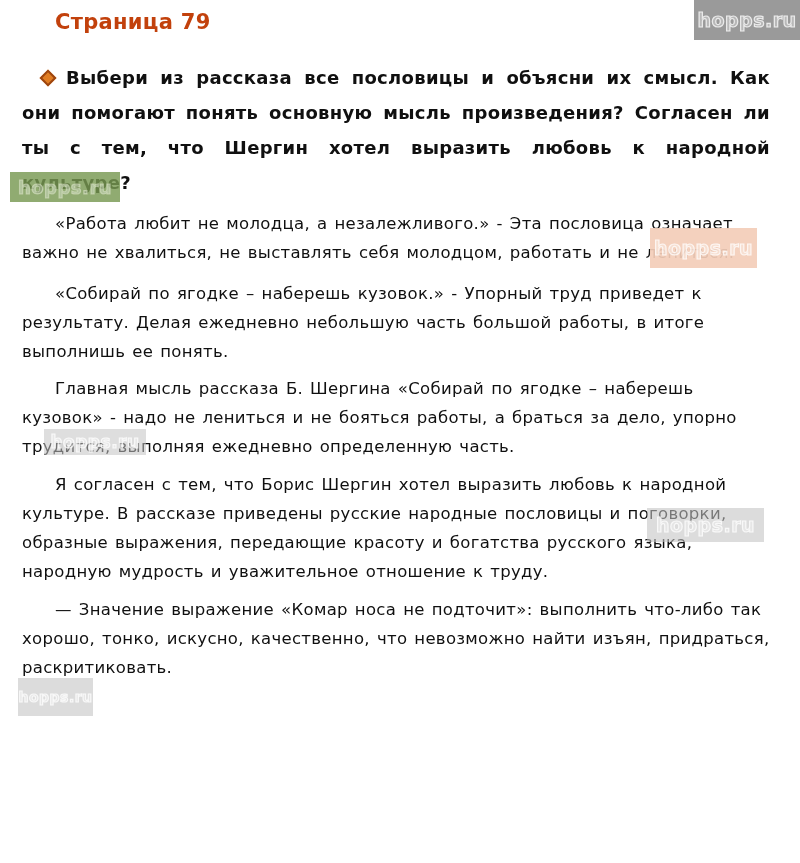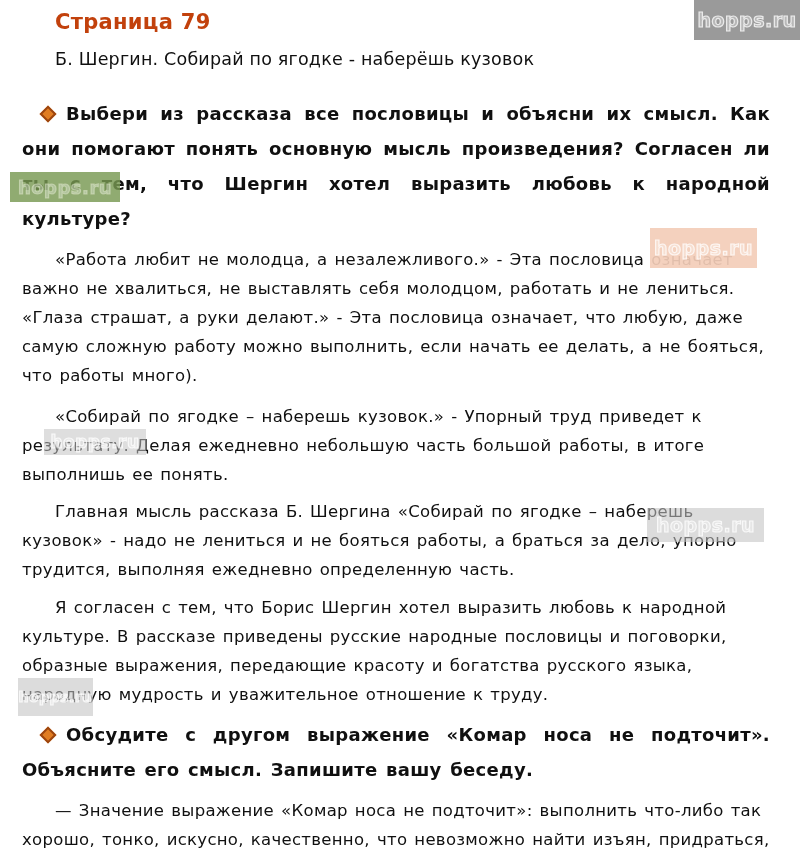--- a/index.html
+++ b/index.html
@@ -92,31 +92,28 @@
   .wm-gray-left { left: 18px;  top: 678px; width: 75px;  height: 38px; background: rgba(195,195,195,0.58); }
   .wm-gray-left span { font-size: 14px; }
 </style>
 </head>
 <body>
 
 <div class="page">
 
   <h1 class="page-title">Страница 79</h1>
 
-  <div class="work-title">Б. Шергин. Собирай по ягодке - наберёшь кузовок</div>
 
   <p class="question"><span class="diamond"></span><span>Выбери из рассказа все пословицы и объясни их смысл. Как они помогают понять основную мысль произведения? Согласен ли ты с тем, что Шергин хотел выразить любовь к народной культуре?</span></p>
 
   <p class="answer indent m9">«Работа любит не молодца, а незалежливого.» - Эта пословица означает важно не хвалиться, не выставлять себя молодцом, работать и не лениться.</p>
-  <p class="answer m0">«Глаза страшат, а руки делают.» - Эта пословица означает, что любую, даже самую сложную работу можно выполнить, если начать ее делать, а не бояться, что работы много).</p>
   <p class="answer indent m12">«Собирай по ягодке – наберешь кузовок.» - Упорный труд приведет к результату. Делая ежедневно небольшую часть большой работы, в итоге выполнишь ее понять.</p>
   <p class="answer indent m8">Главная мысль рассказа Б. Шергина «Собирай по ягодке – наберешь кузовок» - надо не лениться и не бояться работы, а браться за дело, упорно трудится, выполняя ежедневно определенную часть.</p>
   <p class="answer indent m10">Я согласен с тем, что Борис Шергин хотел выразить любовь к народной культуре. В рассказе приведены русские народные пословицы и поговорки, образные выражения, передающие красоту и богатства русского языка, народную мудрость и уважительное отношение к труду.</p>
 
-  <p class="question second"><span class="diamond"></span><span>Обсудите с другом выражение «Комар носа не подточит». Объясните его смысл. Запишите вашу беседу.</span></p>
 
   <p class="dialogue indent m10">— Значение выражение «Комар носа не подточит»: выполнить что-либо так хорошо, тонко, искусно, качественно, что невозможно найти изъян, придраться, раскритиковать.</p>
 
 </div>
 
 <div class="wm wm-topright">
   <span>hopps.ru</span>
 </div>
 <div class="wm wm-green">
   <span>hopps.ru</span>

